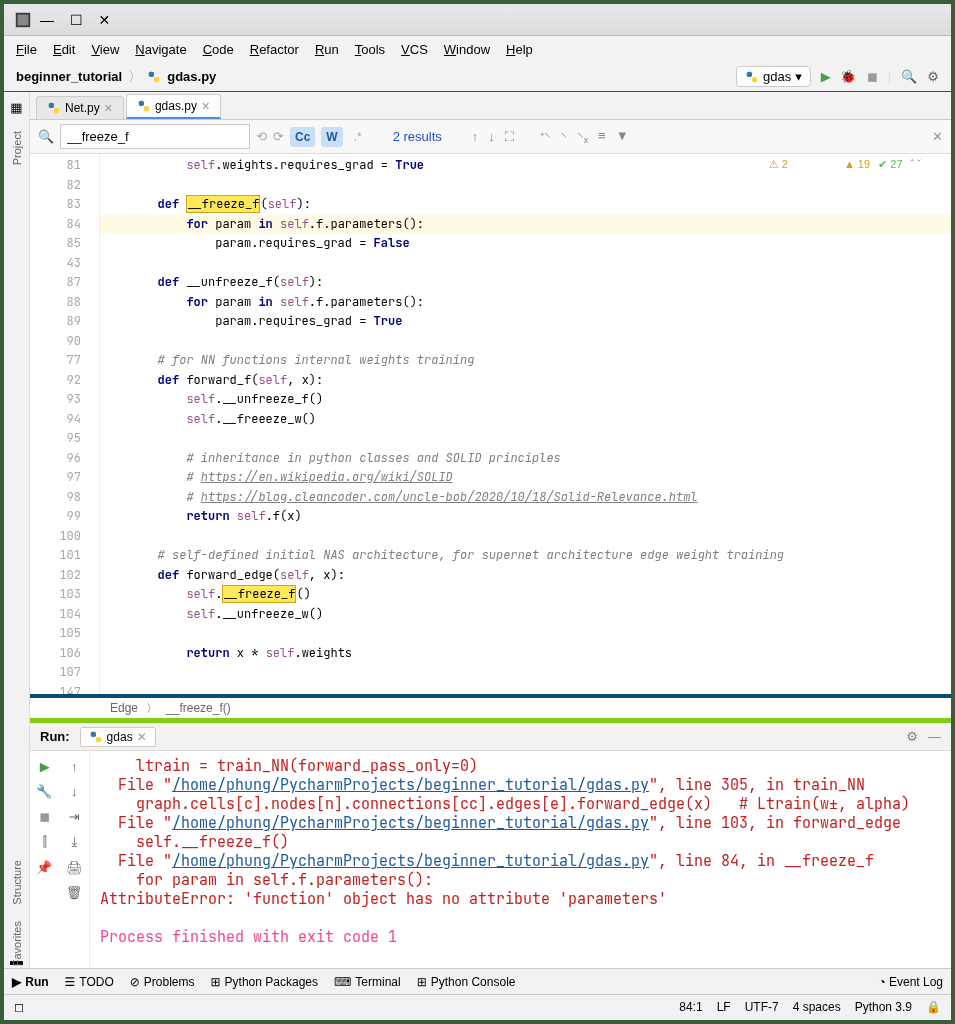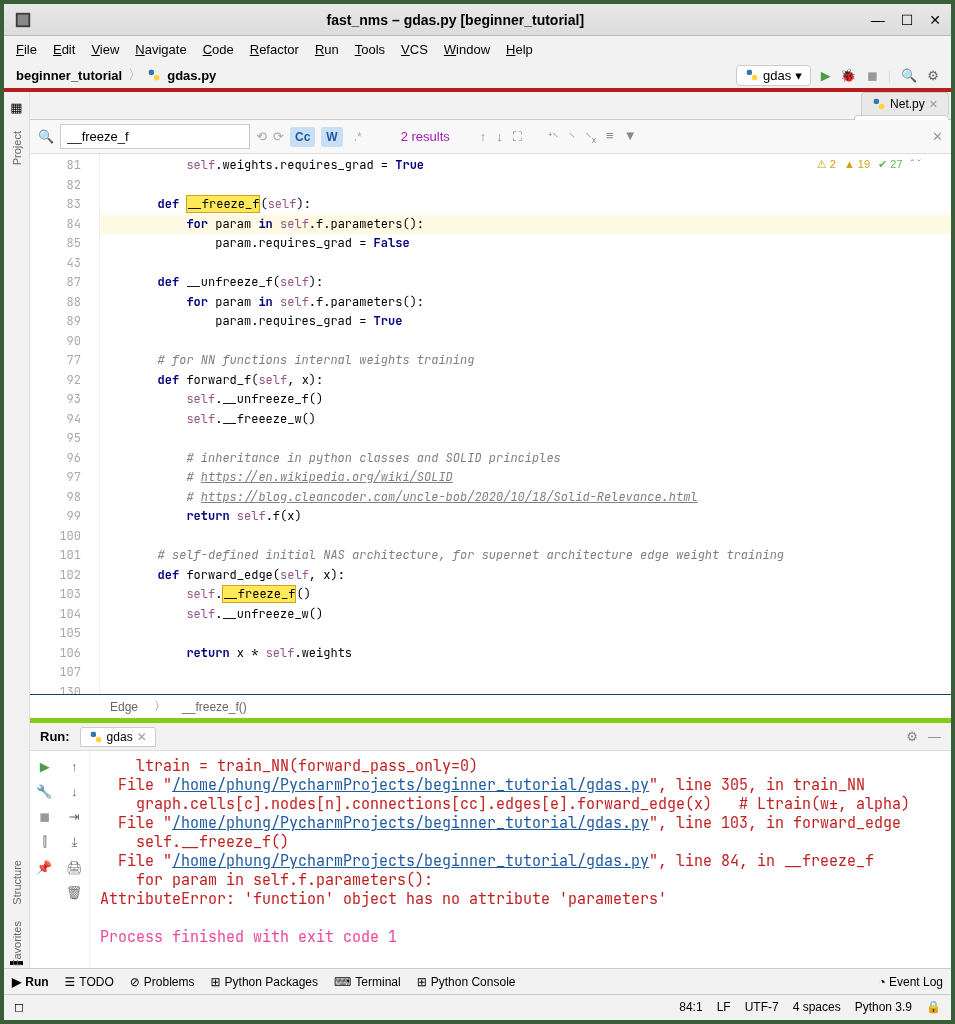--- a/index.html
+++ b/index.html
@@ -36,21 +36,21 @@
     }
     .menu-bar .menu-item { cursor: pointer; }
     .menu-bar .menu-item .u { text-decoration: underline; }
     
     .nav-bar {
       height: 30px;
       background: #f2f2f2;
       display: flex;
       align-items: center;
       padding: 0 12px;
-      border-bottom: 4px solid #b91c1c;
+      border-bottom: 1px solid #b91c1c;
       position: relative;
     }
     .nav-bar .breadcrumb { display: flex; align-items: center; gap: 6px; font-weight: bold; }
     .nav-bar .breadcrumb .sep { color: #999; font-weight: normal; }
     .nav-bar .right-controls { margin-left: auto; display: flex; align-items: center; gap: 10px; }
     .run-config { border: 1px solid #ccc; border-radius: 4px; padding: 2px 8px; display: flex; align-items: center; gap: 4px; background: #fff; }
     .nav-icon { cursor: pointer; color: #666; }
     .nav-icon.play { color: #4a9e4a; }
     .nav-icon.bug { color: #4a9e4a; }
     .nav-icon.stop { color: #999; }
@@ -62,51 +62,51 @@
       border-right: 1px solid #ddd;
       display: flex;
       flex-direction: column;
       align-items: center;
       padding-top: 8px;
       gap: 10px;
     }
     .rail-text { writing-mode: vertical-lr; transform: rotate(180deg); font-size: 11px; color: #666; padding: 6px 0; cursor: pointer; }
     
     .editor-area { flex: 1; display: flex; flex-direction: column; background: #fff; }
-    .tabs-bar { height: 28px; display: flex; align-items: flex-end; background: #f2f2f2; border-bottom: 1px solid #ccc; padding-left: 6px; flex-direction: column; }
+    .tabs-bar { height: 28px; display: flex; align-items: flex-end; background: #f2f2f2; border-bottom: 1px solid #ccc; padding-left: 6px; }
     .tab { padding: 4px 10px; background: #e8e8e8; border: 1px solid #ccc; border-bottom: none; margin-right: 2px; display: flex; align-items: center; gap: 4px; cursor: pointer; border-radius: 4px 4px 0 0; font-size: 12px; }
     .tab.active { background: #fff; border-bottom: 2px solid #4a90d9; }
     .tab .close { color: #999; font-size: 11px; }
     
     .find-bar { height: 34px; display: flex; align-items: center; padding: 0 8px; border-bottom: 1px solid #ddd; background: #f8f8f8; gap: 6px; }
     .find-input { flex: 0 0 170px; border: 1px solid #ccc; padding: 4px 6px; font-size: 13px; }
     .find-btn { border: 1px solid transparent; padding: 2px 4px; cursor: pointer; font-size: 12px; border-radius: 3px; }
     .find-btn.cc { background: #c8dff5; color: #1e5a9e; font-weight: bold; }
     .find-btn.w { background: #c8dff5; color: #1e5a9e; font-weight: bold; }
-    .find-results { margin-left: 28px; color: #a21caf; }
+    .find-results { margin-left: 20px; color: #1d4ed8; }
     .find-icons { margin-left: auto; display: flex; gap: 12px; }
     .find-close { cursor: pointer; color: #999; }
     
     .code-area { flex: 1; display: flex; overflow: hidden; position: relative; }
     .gutter { width: 70px; background: #fff; border-right: 1px solid #eee; text-align: right; padding-right: 18px; color: #aaa; font-family: "JetBrains Mono", monospace; font-size: 12px; line-height: 19.5px; padding-top: 2px; }
     .code-lines { flex: 1; font-family: "JetBrains Mono", monospace; font-size: 12px; line-height: 19.5px; white-space: pre; padding-top: 2px; overflow: hidden; }
     .inspections { position: absolute; top: 4px; right: 30px; display: flex; gap: 8px; font-size: 11px; }
     .insp-w { color: #d4a017; }
-    .insp-y { color: #d4a017; }
+    .insp-y { color: #d4a017; margin-left: 48px; }
     .insp-g { color: #5eb85e; }
     
     .kw { color: #000080; font-weight: bold; }
     .self { color: #94558d; }
     .bool { color: #000080; font-weight: bold; text-align: right; }
     .com { color: #808080; font-style: italic; }
     .url { color: #808080; font-style: italic; text-decoration: underline; }
     .hl { background: #ffe959; border: 1px solid #d4a017; }
     .hl-line { background: #fffae3; display: block; }
     
-    .breadcrumb-bar { height: 24px; border-top: 1px solid #0c4a6e; background: #fff; display: flex; align-items: center; padding: 0 80px; gap: 16px; color: #666; font-size: 12px; }
+    .breadcrumb-bar { height: 24px; border-top: 4px solid #0c4a6e; background: #fff; display: flex; align-items: center; padding: 0 80px; gap: 8px; color: #666; font-size: 12px; }
     
     .run-panel { border-top: 5px solid #84cc16; background: #fff; display: flex; flex-direction: column; height: 250px; }
     .run-header { height: 28px; background: #f2f2f2; display: flex; align-items: center; padding: 0 10px; border-bottom: 1px solid #ddd; }
     .run-header .label { font-weight: bold; margin-right: 10px; }
     .run-tab { background: #fff; border: 1px solid #ccc; padding: 2px 8px; display: flex; align-items: center; gap: 4px; border-radius: 3px 3px 0 0; font-size: 12px; }
     .run-header .ricons { margin-left: auto; display: flex; gap: 10px; color: #888; }
     .run-body { flex: 1; display: flex; overflow: hidden; }
     .run-controls { width: 60px; display: flex; border-right: 1px solid #eee; }
     .run-col { width: 30px; display: flex; flex-direction: column; align-items: center; padding-top: 8px; gap: 10px; }
     .run-col span { cursor: pointer; color: #666; }
@@ -131,21 +131,20 @@
 </head>
 <body>
 
 <div class="title-bar">
   <span class="icon">
     <svg viewBox="0 0 20 20">
         <rect x="2" y="2" width="16" height="16" fill="#3c3c3c"></rect>
         <rect x="4" y="4" width="12" height="12" fill="#888"></rect>
       </svg>
   </span>
-  <div class="title">fast_nms – gdas.py [beginner_tutorial]</div>
   <div class="win-controls">
     <span>—</span>
     <span>☐</span>
     <span>✕</span>
   </div>
 </div>
 
 <div class="menu-bar" id="menu-bar">
     <span class="menu-item"><span class="u">F</span>ile</span>
     <span class="menu-item"><span class="u">E</span>dit</span>
@@ -260,21 +259,21 @@
           <div>98</div>
           <div>99</div>
           <div>100</div>
           <div>101</div>
           <div>102</div>
           <div>103</div>
           <div>104</div>
           <div>105</div>
           <div>106</div>
           <div>107</div>
-          <div>130</div>
+          <div>147</div>
         </div>
       <div class="code-lines" id="code-lines"><div>            <span class="self">self</span>.weights.requires_grad = <span class="bool">True</span></div><div> </div><div>        <span class="kw">def</span> <span class="hl">__freeze_f</span>(<span class="self">self</span>):</div><div class="hl-line">            <span class="kw">for</span> param <span class="kw">in</span> <span class="self">self</span>.f.parameters():</div><div>                param.requires_grad = <span class="bool">False</span></div><div> </div><div>        <span class="kw">def</span> __unfreeze_f(<span class="self">self</span>):</div><div>            <span class="kw">for</span> param <span class="kw">in</span> <span class="self">self</span>.f.parameters():</div><div>                param.requires_grad = <span class="bool">True</span></div><div> </div><div>        <span class="com"># for NN functions internal weights training</span></div><div>        <span class="kw">def</span> forward_f(<span class="self">self</span>, x):</div><div>            <span class="self">self</span>.__unfreeze_f()</div><div>            <span class="self">self</span>.__freeeze_w()</div><div> </div><div>            <span class="com"># inheritance in python classes and SOLID principles</span></div><div>            <span class="com"># </span><span class="url">https://en.wikipedia.org/wiki/SOLID</span></div><div>            <span class="com"># </span><span class="url">https://blog.cleancoder.com/uncle-bob/2020/10/18/Solid-Relevance.html</span></div><div>            <span class="kw">return</span> <span class="self">self</span>.f(x)</div><div> </div><div>        <span class="com"># self-defined initial NAS architecture, for </span><span class="com">supernet</span><span class="com"> architecture edge weight training</span></div><div>        <span class="kw">def</span> forward_edge(<span class="self">self</span>, x):</div><div>            <span class="self">self</span>.<span class="hl">__freeze_f</span>()</div><div>            <span class="self">self</span>.__unfreeze_w()</div><div> </div><div>            <span class="kw">return</span> x * <span class="self">self</span>.weights</div><div> </div><div> </div></div>
       <div class="inspections">
         <span class="insp-w">⚠ <span>2</span></span>
         <span class="insp-y">▲ <span>19</span></span>
         <span class="insp-g">✔ <span>27</span></span>
         <span style="color:#888;">ˆ ˇ</span>
       </div>
     </div>
     <div class="breadcrumb-bar">

